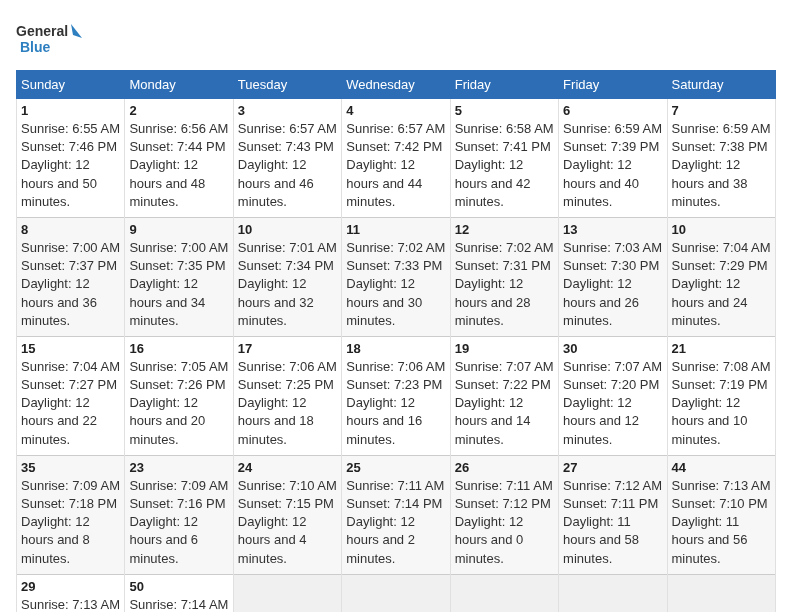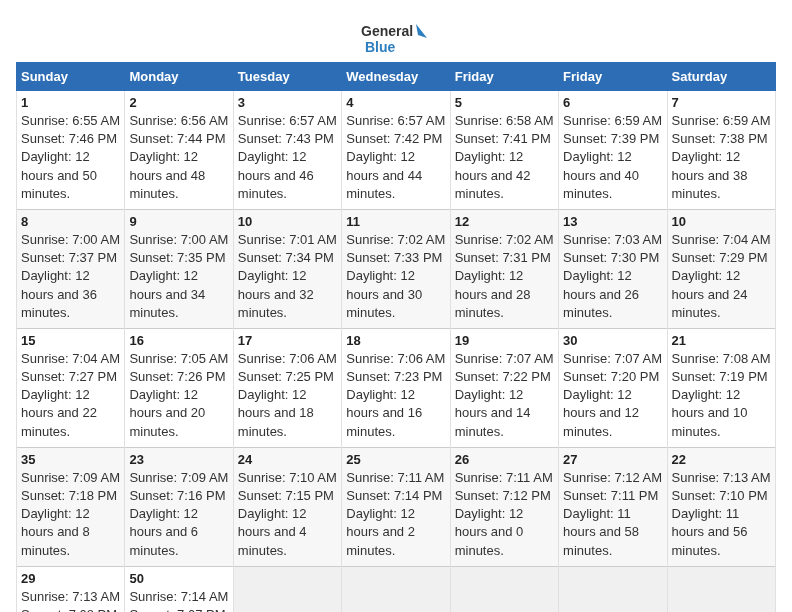--- a/index.html
+++ b/index.html
@@ -5,23 +5,23 @@
     * { box-sizing: border-box; margin: 0; padding: 0; }
     body {
       font-family: Arial, sans-serif;
       background: #fff;
       width: 792px;
       min-height: 612px;
       padding: 16px;
     }
     .header-area {
       display: flex;
-      justify-content: center;
+      justify-content: flex-start;
       align-items: flex-start;
-      margin-bottom: 2px;
+      margin-bottom: 10px;
     }
     .logo {
       display: flex;
       align-items: center;
       margin-top: 4px;
     }
     .title-block {
       text-align: right;
     }
     .month-title {
@@ -37,21 +37,21 @@
       width: 100%;
       border-collapse: collapse;
       font-size: 11px;
     }
     thead tr th {
       background-color: #2D6DB5;
       color: #fff;
       padding: 6px 4px;
       text-align: left;
       font-size: 13px;
-      font-weight: bold;
+      font-weight: normal;
       border: 1px solid #2D6DB5;
     }
     tbody tr {
       border-bottom: 1px solid #ccc;
     }
     tbody tr td {
       vertical-align: top;
       padding: 4px 4px 6px 4px;
       border-right: 1px solid #e0e0e0;
       border-left: 1px solid #e0e0e0;
@@ -219,21 +219,21 @@
         </td>
         <td>
           <span class="day-num">26</span>
           <div class="day-info">Sunrise: 7:11 AM<br>Sunset: 7:12 PM<br>Daylight: 12 hours and 0 minutes.</div>
         </td>
         <td>
           <span class="day-num">27</span>
           <div class="day-info">Sunrise: 7:12 AM<br>Sunset: 7:11 PM<br>Daylight: 11 hours and 58 minutes.</div>
         </td>
         <td>
-          <span class="day-num">22</span>
+          <span class="day-num">44</span>
           <div class="day-info">Sunrise: 7:13 AM<br>Sunset: 7:10 PM<br>Daylight: 11 hours and 56 minutes.</div>
         </td>
       </tr>
       <tr>
         <td>
           <span class="day-num">29</span>
           <div class="day-info">Sunrise: 7:13 AM<br>Sunset: 7:08 PM<br>Daylight: 11 hours and 54 minutes.</div>
         </td>
         <td>
           <span class="day-num">50</span>

